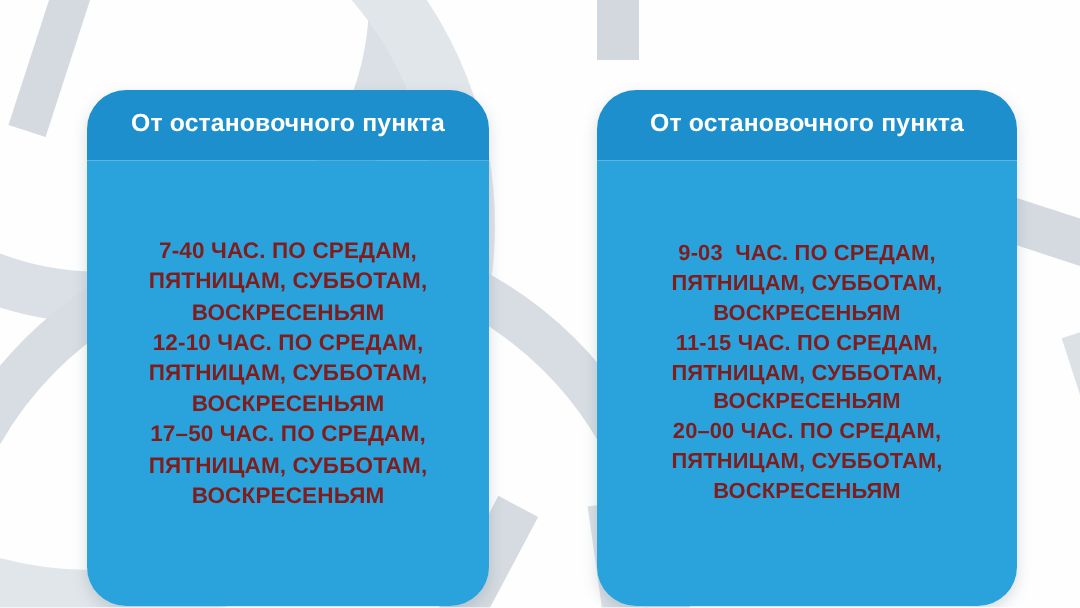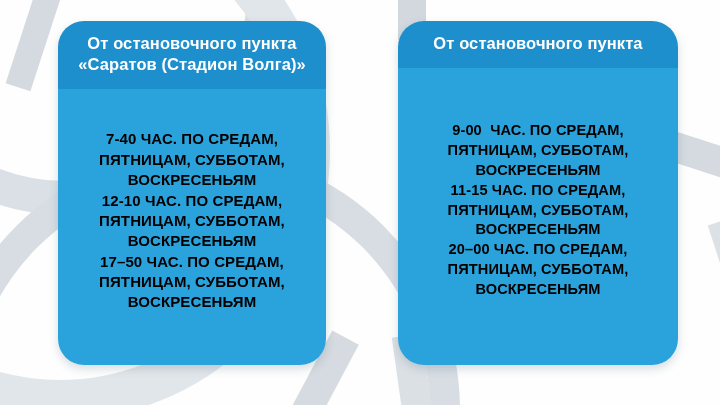--- a/index.html
+++ b/index.html
@@ -113,20 +113,21 @@
   }
 
   
   .card {
     position: absolute;
     border-radius: 26px;
     overflow: hidden;
     box-shadow: 0 4px 10px rgba(40,70,95,0.18);
     display: flex;
     flex-direction: column;
+    margin-top: 39px;
   }
   #card-left  { left: 58px;  top: 21px; width: 268px; height: 344px; }
   #card-right { left: 398px; top: 21px; width: 280px; height: 344px; }
 
   .card-header {
     background: #1e8fcd;
     color: #ffffff;
     text-align: center;
     padding: 12px 14px 14px 14px;
     font-size: 16.5px;
@@ -137,21 +138,21 @@
   .card-body {
     background: #2aa3dd;
     flex: 1;
     display: flex;
     flex-direction: column;
     justify-content: center;
     align-items: center;
     padding: 4px 10px 16px 10px;
   }
   .entry {
-    color: #000000;
+    color: #7f1d1d;
     text-align: center;
     font-size: 15px;
     font-weight: bold;
     line-height: 1.36;
     letter-spacing: 0.1px;
     white-space: pre-wrap;
   }
   #card-right .card-header { font-size: 16.5px; }
   #card-right .entry { font-size: 14.6px; }
 </style>
@@ -169,41 +170,40 @@
     <div class="bg-band bar-bot-1"></div>
     <div class="bg-band bar-bot-2"></div>
     <div class="bg-band bar-right-1"></div>
     <div class="bg-band bar-right-2"></div>
     <div class="bg-veil"></div>
   </div>
 
   <div class="card" id="card-left">
     <div class="card-header">
       <div>От остановочного пункта</div>
-      <div>«Саратов (Стадион Волга)»</div>
     </div>
     <div class="card-body">
       <div class="entry">7-40 ЧАС. ПО СРЕДАМ,
 ПЯТНИЦАМ, СУББОТАМ,
 ВОСКРЕСЕНЬЯМ</div>
       <div class="entry">12-10 ЧАС. ПО СРЕДАМ,
 ПЯТНИЦАМ, СУББОТАМ,
 ВОСКРЕСЕНЬЯМ</div>
       <div class="entry">17–50 ЧАС. ПО СРЕДАМ,
 ПЯТНИЦАМ, СУББОТАМ,
 ВОСКРЕСЕНЬЯМ</div>
     </div>
   </div>
 
   <div class="card" id="card-right">
     <div class="card-header">
       <div>От остановочного пункта</div>
     </div>
     <div class="card-body">
-      <div class="entry">9-00  ЧАС. ПО СРЕДАМ,
+      <div class="entry">9-03  ЧАС. ПО СРЕДАМ,
 ПЯТНИЦАМ, СУББОТАМ,
 ВОСКРЕСЕНЬЯМ</div>
       <div class="entry">11-15 ЧАС. ПО СРЕДАМ,
 ПЯТНИЦАМ, СУББОТАМ,
 ВОСКРЕСЕНЬЯМ</div>
       <div class="entry">20–00 ЧАС. ПО СРЕДАМ,
 ПЯТНИЦАМ, СУББОТАМ,
 ВОСКРЕСЕНЬЯМ</div>
     </div>
   </div>

